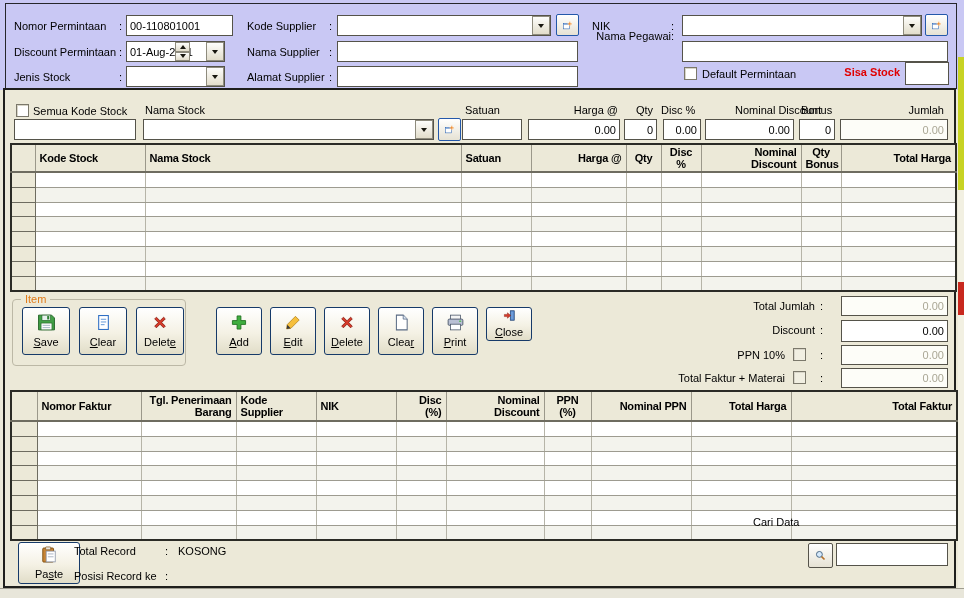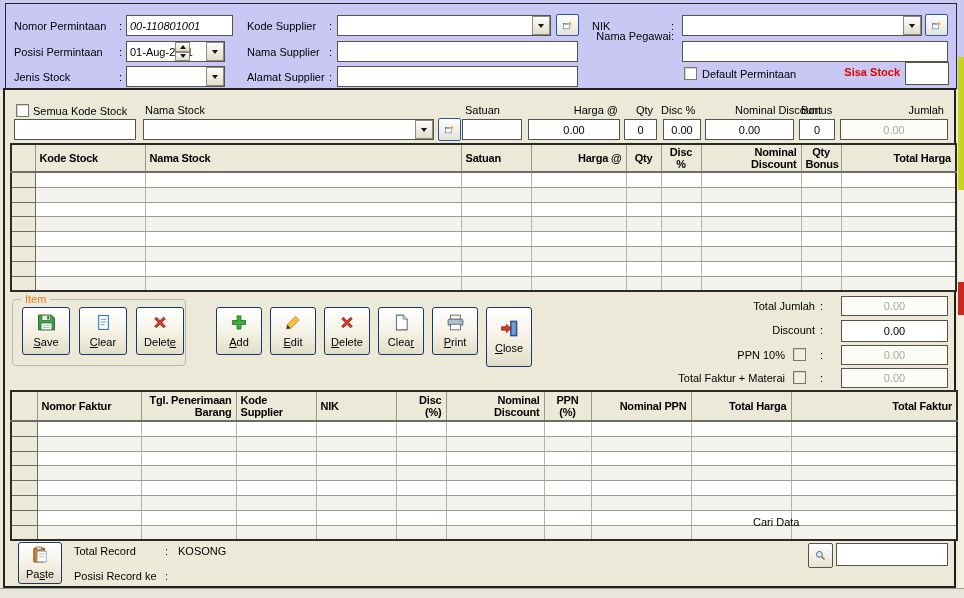--- a/index.html
+++ b/index.html
@@ -12,21 +12,21 @@
   .bottom-bar{position:absolute;left:0;top:588px;width:964px;height:10px;background:#e8e6da;border-top:1px solid #9f9d90;box-sizing:border-box;}
   .strip{position:absolute;width:6px;left:958px;}
   
   .flabel{position:absolute;display:flex;justify-content:space-between;white-space:nowrap;}
   .rlabel{position:absolute;text-align:right;white-space:nowrap;}
   .plain{position:absolute;white-space:nowrap;}
   .red{color:#e00000;font-weight:bold;}
   
   .txt{position:absolute;border:1px solid #55534a;background:#fff;font:11px "Liberation Sans",sans-serif;
     padding:0 3px;box-sizing:border-box;outline:none;}
-  .num{text-align:center;}
+  .num{text-align:right;}
   .dis{color:#aaa795;background:#fdfdf8;}
   
   .combo{position:absolute;}
   .combo .cin{position:absolute;left:0;top:0;width:100%;height:100%;}
   .ddb{position:absolute;background:linear-gradient(#fdfdfb,#e2ddcb);border:1px solid #8e8b7d;
     display:flex;align-items:center;justify-content:center;box-sizing:border-box;}
   .tri-d{width:0;height:0;border-left:3.5px solid transparent;border-right:3.5px solid transparent;border-top:4px solid #17160f;}
   .tri-u{width:0;height:0;border-left:3.5px solid transparent;border-right:3.5px solid transparent;border-bottom:4px solid #17160f;}
   
   .cb{position:absolute;width:13px;height:13px;background:#fff;border:1px solid #7b786b;
@@ -65,24 +65,24 @@
   <div class="strip" style="top:57px;height:133px;background:#c8d324;"></div>
   <div class="strip" style="top:190px;height:92px;background:#f2f0e2;"></div>
   <div class="strip" style="top:282px;height:33px;background:#c8281e;"></div>
   <div class="strip" style="top:315px;height:273px;background:#f2f0e2;"></div>
   <div class="bottom-bar"></div>
 
   <div class="flabel" style="left:14px;top:20px;width:108px;">
     <span>Nomor Permintaan</span>
       <span>:</span>
   </div>
-  <input class="txt" style="left: 126px; top: 15px; width: 107px; height: 21px; font-style: italic;" value="00-110801001">
+  <input class="txt" style="left: 126px; top: 15px; width: 107px; height: 21px;" value="00-110801001">
 
   <div class="flabel" style="left:14px;top:46px;width:108px;">
-    <span>Posisi Permintaan</span>
+    <span>Discount Permintaan</span>
       <span>:</span>
   </div>
   <div class="combo" style="left:126px;top:41px;width:99px;height:21px;">
     <input class="cin txt" style="position: absolute;" value="01-Aug-2011">
     <div class="ddb" style="right:35px;top:1px;width:15px;height:9.5px;">
         <span class="tri-u"></span>
       </div>
     <div class="ddb" style="right:35px;bottom:1px;width:15px;height:9.5px;">
         <span class="tri-d"></span>
       </div>
@@ -414,21 +414,21 @@
   </button>
   <button class="xpbtn" style="left:432px;top:307px;width:46px;height:48px;">
     <svg width="19" height="17" viewBox="0 0 16 15">
       <rect x="3.5" y="1" width="9" height="4" fill="#f4f4f4" stroke="#4a5668" stroke-width="0.7"></rect>
       <rect x="1.5" y="4.5" width="13" height="5.5" rx="1" fill="#b9c0d4" stroke="#4a5668" stroke-width="0.8"></rect>
       <rect x="3.5" y="9" width="9" height="5" fill="#fff" stroke="#4a5668" stroke-width="0.7"></rect>
       <rect x="11.2" y="5.8" width="1.8" height="1.2" fill="#57c057"></rect>
     </svg>
     <span><span></span><span class="u">P</span><span>rint</span></span>
   </button>
-  <button class="xpbtn" style="left:486px;top:307px;width:46px;height:60px;">
+  <button class="xpbtn" style="left:486px;top:307px;width:46px;height:34px;">
     <svg width="19" height="17" viewBox="0 0 16 15">
       <rect x="9" y="1" width="5.5" height="13" fill="#3f6fb5" stroke="#1c3d6e" stroke-width="0.8"></rect>
       <rect x="10" y="2" width="3.5" height="11" fill="#6f9cd8"></rect>
       <path d="M1 6h4.2V3.8L9.6 7.5 5.2 11.2V9H1z" fill="#d63a2a" stroke="#7e150b" stroke-width="0.6"></path>
     </svg>
     <span><span></span><span class="u">C</span><span>lose</span></span>
   </button>
 
   <span class="rlabel" style="left:690px;top:300px;width:125px;">Total Jumlah</span>
   <span class="plain" style="left:820px;top:300px;">:</span>
@@ -608,21 +608,21 @@
           <td></td>
           <td></td>
           <td></td>
           <td></td>
           <td></td>
           <td></td>
         </tr>
       </tbody>
   </table>
 
-  <button class="xpbtn" style="left:18px;top:542px;width:44px;height:42px;">
+  <button class="xpbtn" style="left:18px;top:542px;width:62px;height:42px;">
     <svg width="16" height="17" viewBox="0 0 14 15">
       <rect x="1.5" y="1.8" width="9.5" height="12.4" rx="0.8" fill="#c98433" stroke="#7c4e12" stroke-width="0.8"></rect>
       <rect x="4" y="0.8" width="4.5" height="2.6" rx="0.5" fill="#e7e3da" stroke="#7c4e12" stroke-width="0.6"></rect>
       <rect x="4.5" y="4.5" width="8" height="9.5" fill="#fff" stroke="#8a93a6" stroke-width="0.7"></rect>
       <line x1="6" y1="7" x2="11" y2="7" stroke="#9aa5b8" stroke-width="0.7"></line>
       <line x1="6" y1="9.5" x2="11" y2="9.5" stroke="#9aa5b8" stroke-width="0.7"></line>
     </svg>
     <span><span>Pa</span><span class="u">s</span><span>te</span></span>
   </button>
 

